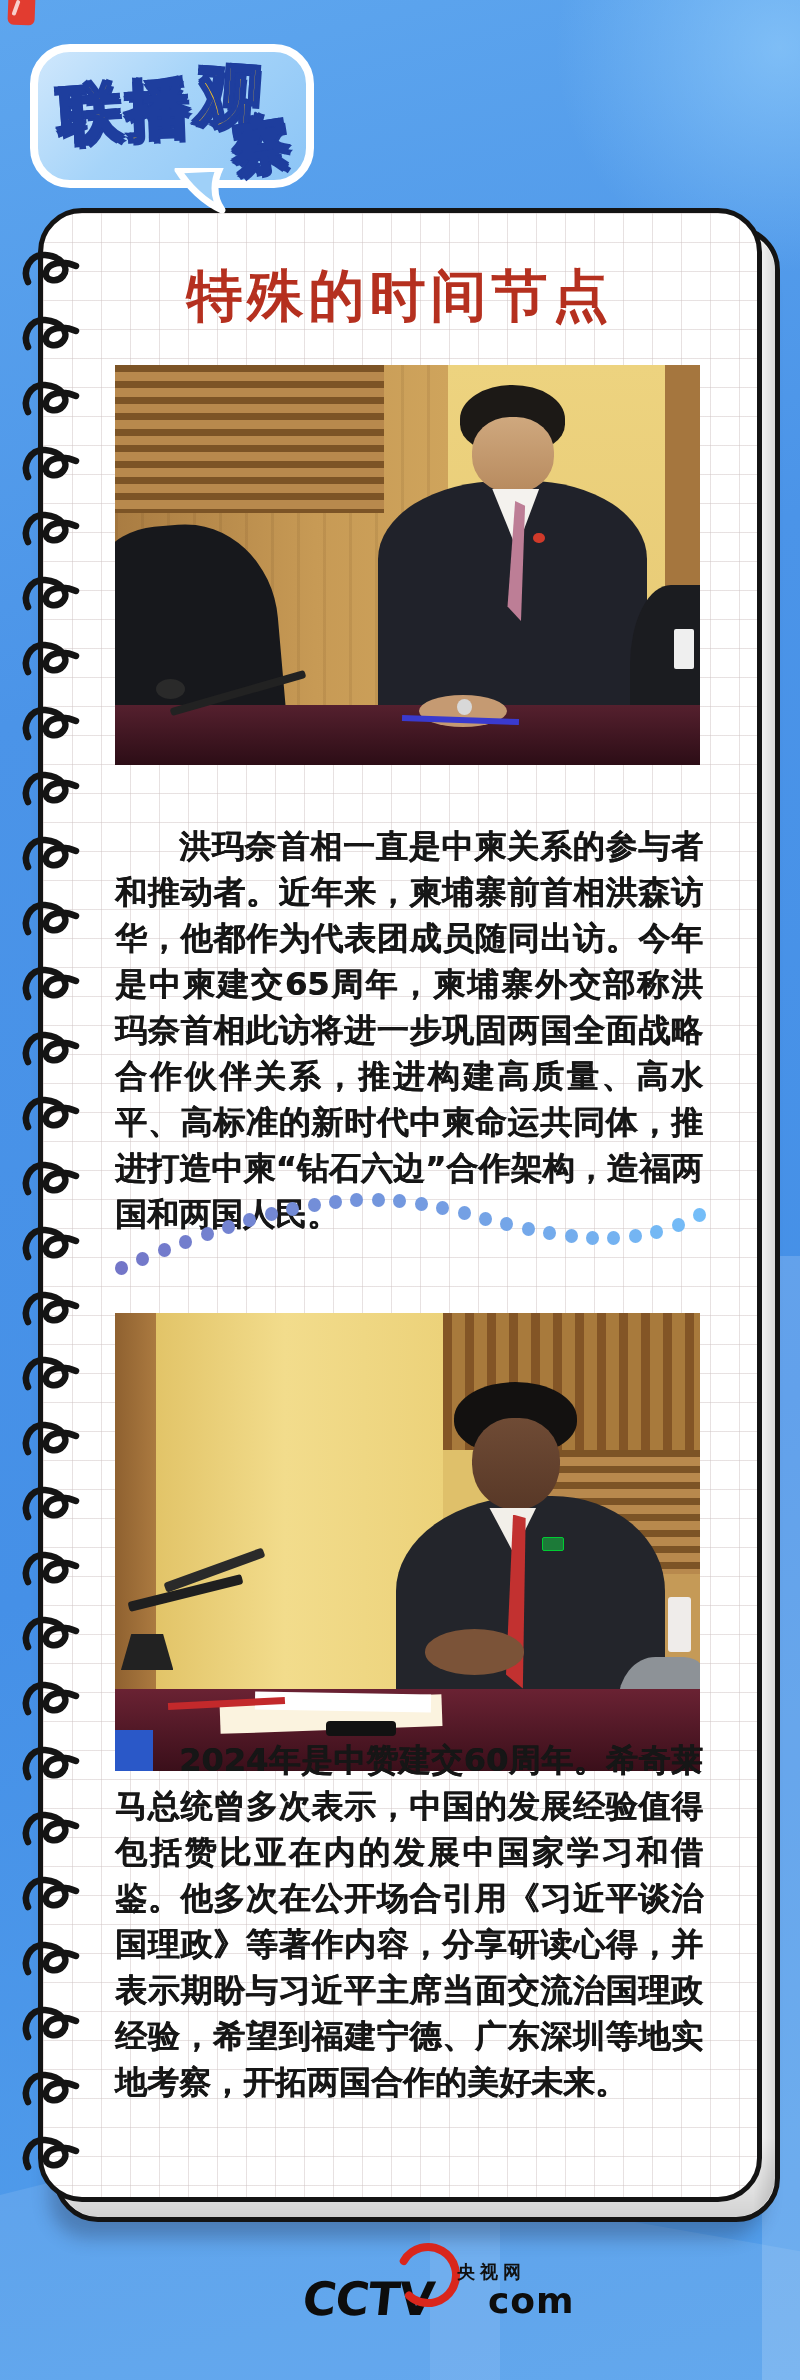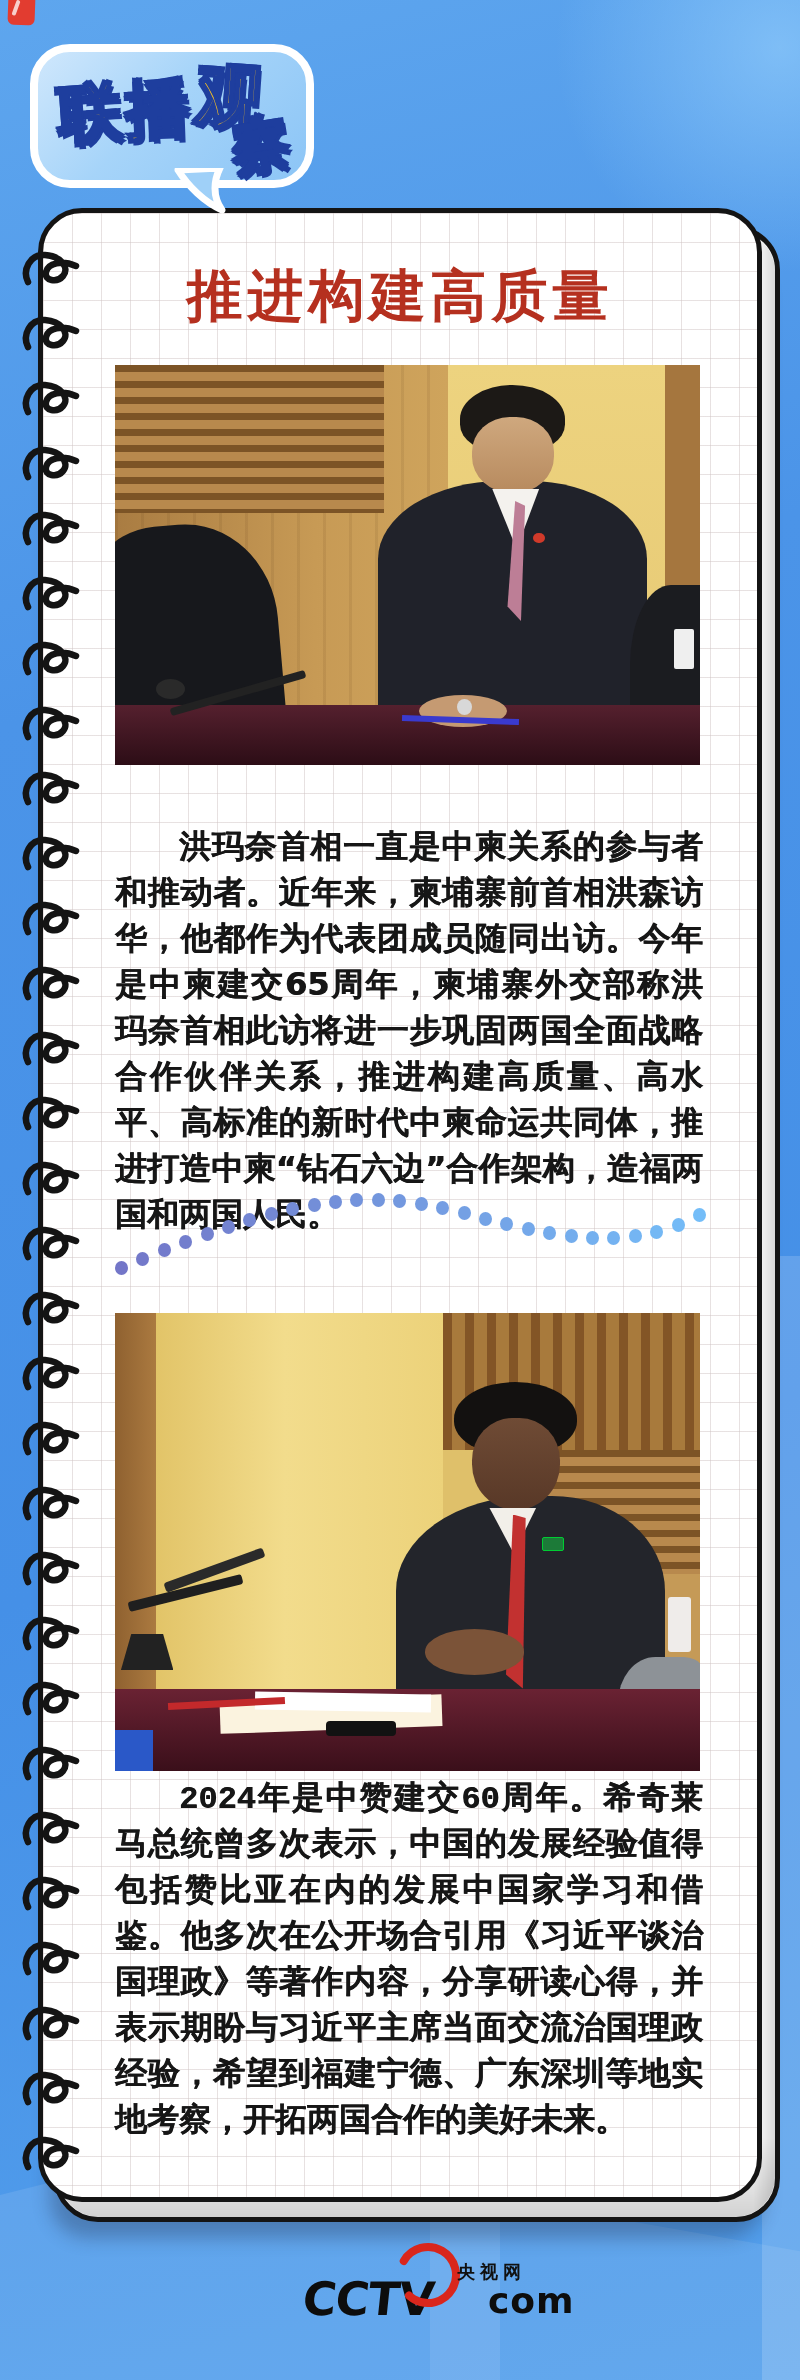--- a/index.html
+++ b/index.html
@@ -51,21 +51,21 @@
   
   .rings{position:absolute;left:18px;top:246px;width:78px;height:1960px;z-index:5;}
   
   .card-title{position:absolute;left:0;top:46px;width:100%;text-align:center;
     font-family:"DejaVu Serif","Liberation Serif",serif;font-weight:800;font-size:56px;
     letter-spacing:5px;color:#b5301f;}
   .para{position:absolute;left:72px;width:588px;font-size:32px;line-height:46px;font-weight:700;
     color:#161616;text-align:justify;text-indent:2em;letter-spacing:0;
     text-shadow:.6px 0 0 #161616;}
   .para1{top:578px;}
-  .para2{top:1532px;font-family:Liberation Mono, monospace;}
+  .para2{top:1492px;}
   
   .photo{position:absolute;left:72px;width:585px;overflow:hidden;background:#c59a57;}
   .photo1{top:152px;height:400px;}
   .photo2{top:1100px;height:458px;}
   .ph{position:absolute;}
   
   .p1-wood{left:0;top:0;width:57%;height:100%;
     background:repeating-linear-gradient(90deg,rgba(90,55,20,.10) 0 3px,rgba(0,0,0,0) 3px 26px),
     linear-gradient(90deg,#a97c42,#c79a55 60%,#cfa45c);}
   .p1-louvre{left:0;top:0;width:46%;height:37%;
@@ -163,21 +163,21 @@
 <span class="logo-char lc1">联</span>
 <span class="logo-char lc2">播</span>
 <span class="logo-char lc3">观</span>
 <span class="logo-char lc4">察</span>
 
 <div class="card-back">
   <div class="card-back-shade"></div>
 </div>
 
 <div class="card-front">
-  <div class="card-title" style="color: rgb(181, 48, 31);">推进构建高质量</div>
+  <div class="card-title" style="color: rgb(181, 48, 31);">特殊的时间节点</div>
 
   <div class="photo photo1">
     <div class="ph p1-wood"></div>
     <div class="ph p1-louvre"></div>
     <div class="ph p1-wallyellow"></div>
     <div class="ph p1-pillar"></div>
     <div class="ph p1-chairL"></div>
     <div class="ph p1-suit"></div>
     <div class="ph p1-hair"></div>
     <div class="ph p1-face"></div>

